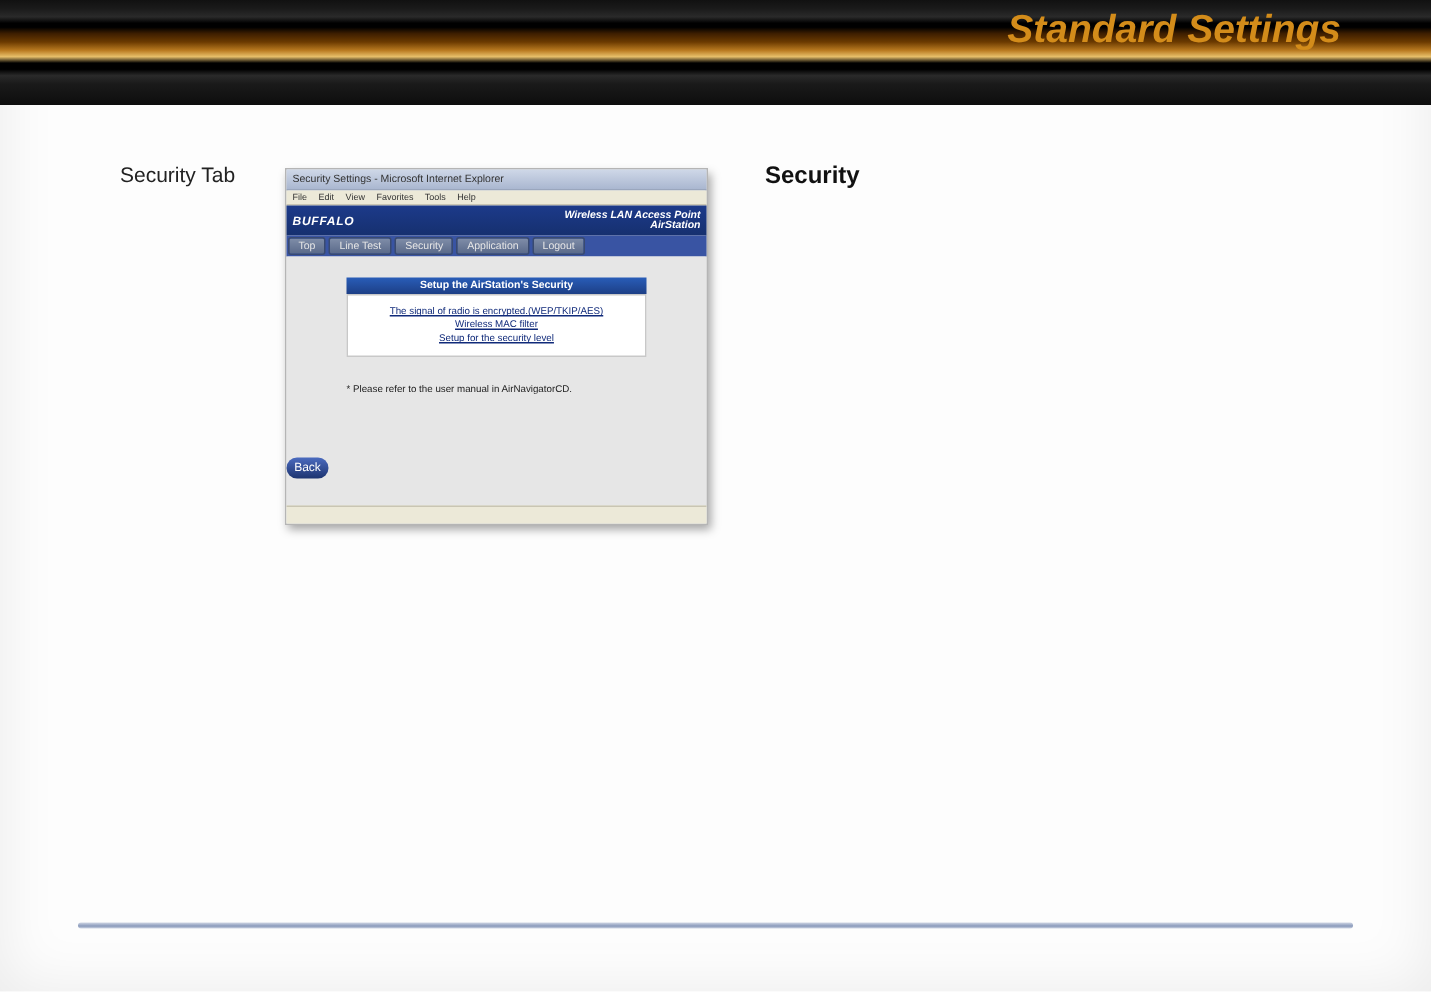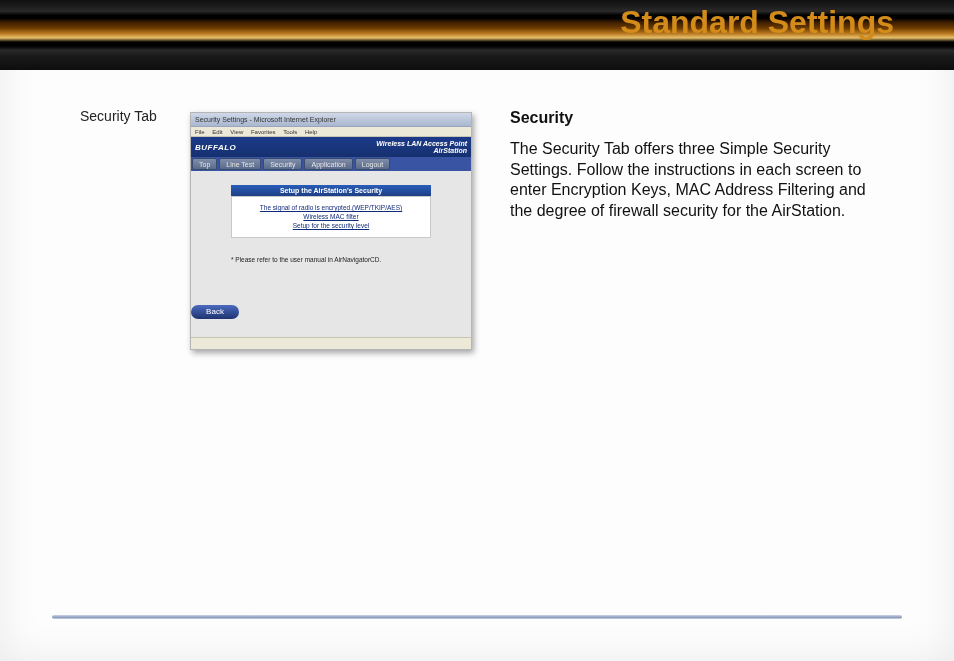--- a/index.html
+++ b/index.html
@@ -14,21 +14,21 @@
     position: absolute; left: 0; right: 0; top: 0; height: 70px;
     background: linear-gradient(to bottom,
       #111 0%, #1a1a1a 8%, #222 12%, #2a2a2a 16%,
       #000 22%, #000 26%,
       #3d1e00 32%, #6b3a00 40%, #b97a20 48%, #e7bf6a 54%,
       #000 60%, #000 66%,
       #2a2a2a 72%, #1a1a1a 80%, #0d0d0d 100%);
   }
   .hdr-title {
     position: absolute; right: 60px; top: 4px;
-    font-weight: bold; font-size: 32px;
+    font-style: italic; font-weight: bold; font-size: 26px;
     color: #d38c1a;
   }
   
   .content {
     position: absolute; left: 0; right: 0; top: 100px; bottom: 60px;
     padding: 0 32px;
   }
   .caption {
     position: absolute; left: 80px; top: 8px;
     font-size: 14px; color: #222;
@@ -98,21 +98,21 @@
   .linkbox .lnk {
     font-size: 6.5px; color: #102a7a; text-decoration: underline;
     margin: 2px 0; display: block;
   }
   .note {
     font-size: 6.5px; color: #222;
     margin: 18px 0 0 40px;
   }
   .backbtn {
     position: absolute; left: 0px; bottom: 30px;
-    width: 48px; height: 14px;
+    width: 28px; height: 14px;
     background: linear-gradient(to bottom,#4b6bbf,#1d3470);
     border-radius: 7px;
     color: #fff; font-size: 8px; line-height: 14px; text-align: center;
   }
   .shot-status {
     position: absolute; left:0; right:0; bottom:0; height:12px;
     background: #ece9d8; border-top: 1px solid #c9c5b3;
   }
   
   .rtxt {
@@ -177,20 +177,19 @@
           <span class="lnk">Setup for the security level</span>
         </div>
         <div class="note">* Please refer to the user manual in AirNavigatorCD.</div>
         <div class="backbtn">Back</div>
         <div class="shot-status"></div>
       </div>
     </div>
 
     <div class="rtxt">
       <div class="h">Security</div>
-      <div>The Security Tab offers three Simple Security Settings. Follow the instructions in each screen to enter Encryption Keys, MAC Address Filter­ing and the degree of firewall security for the AirStation.</div>
     </div>
 
   </div>
 
   <div class="ftr-rule"></div>
 
 </div>
 
 </body></html>

